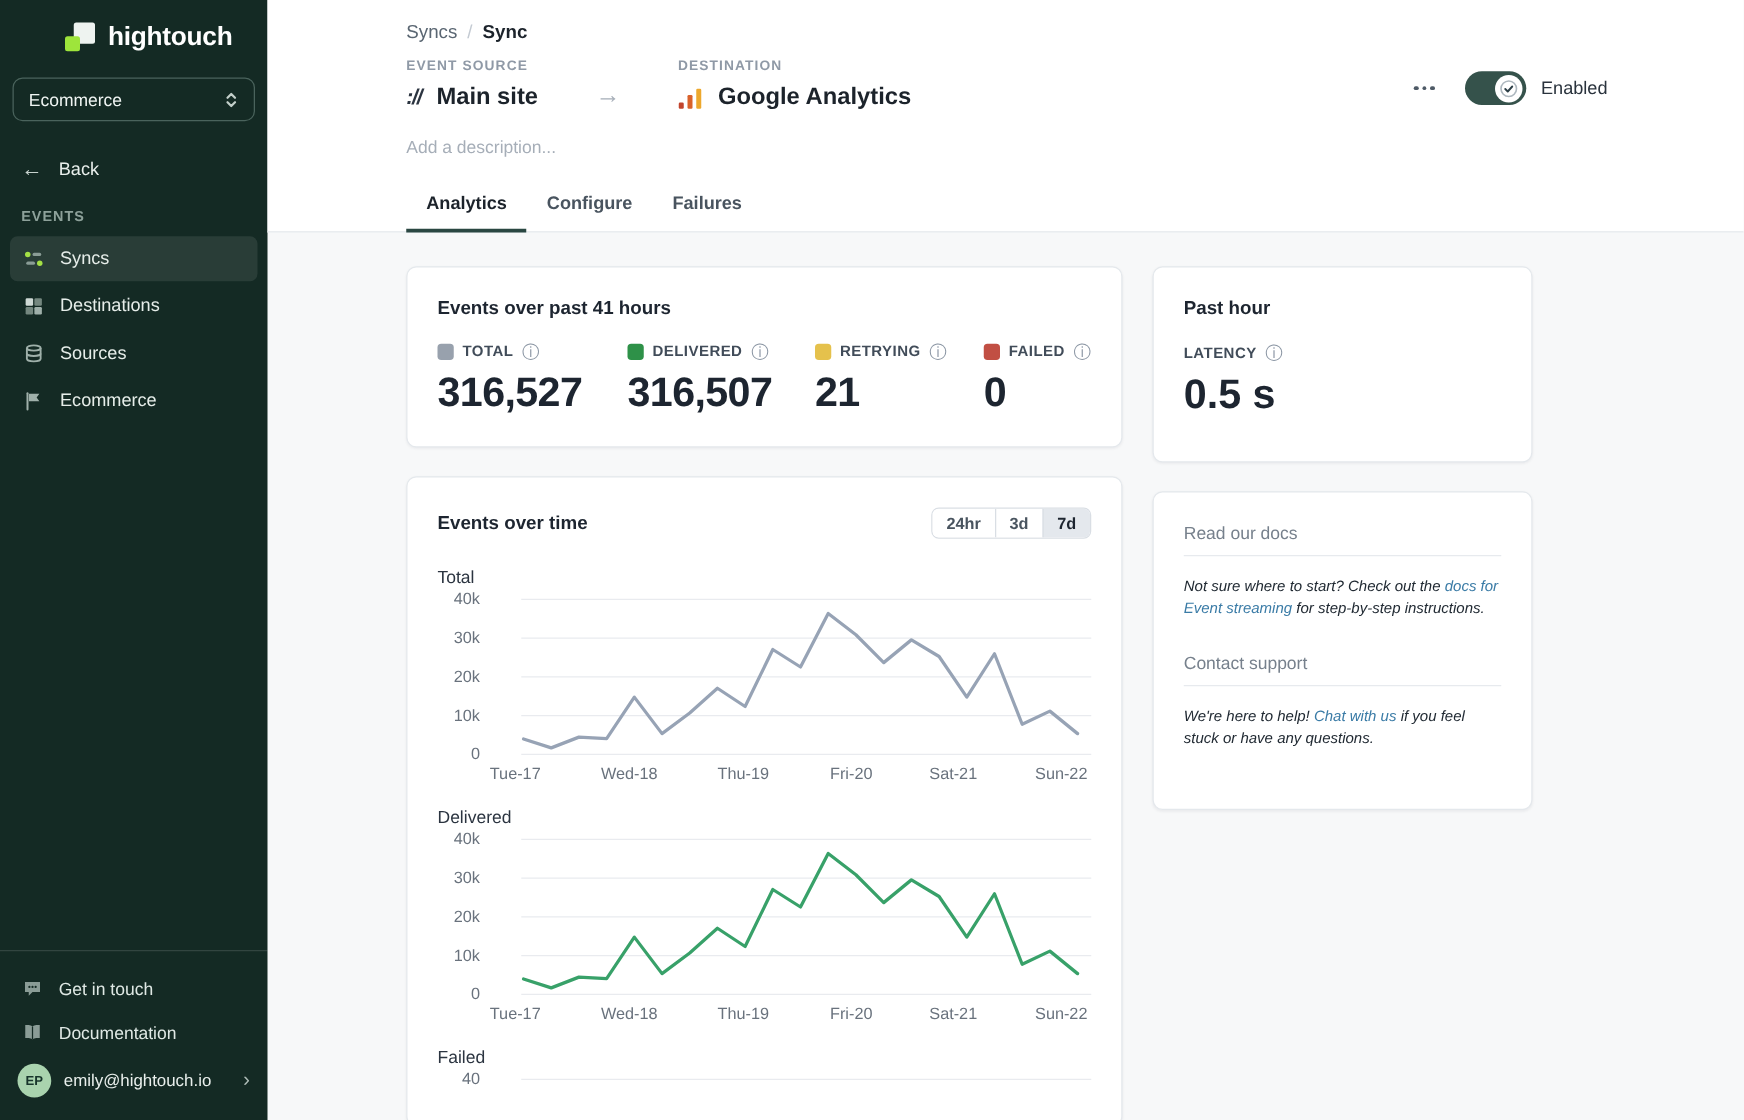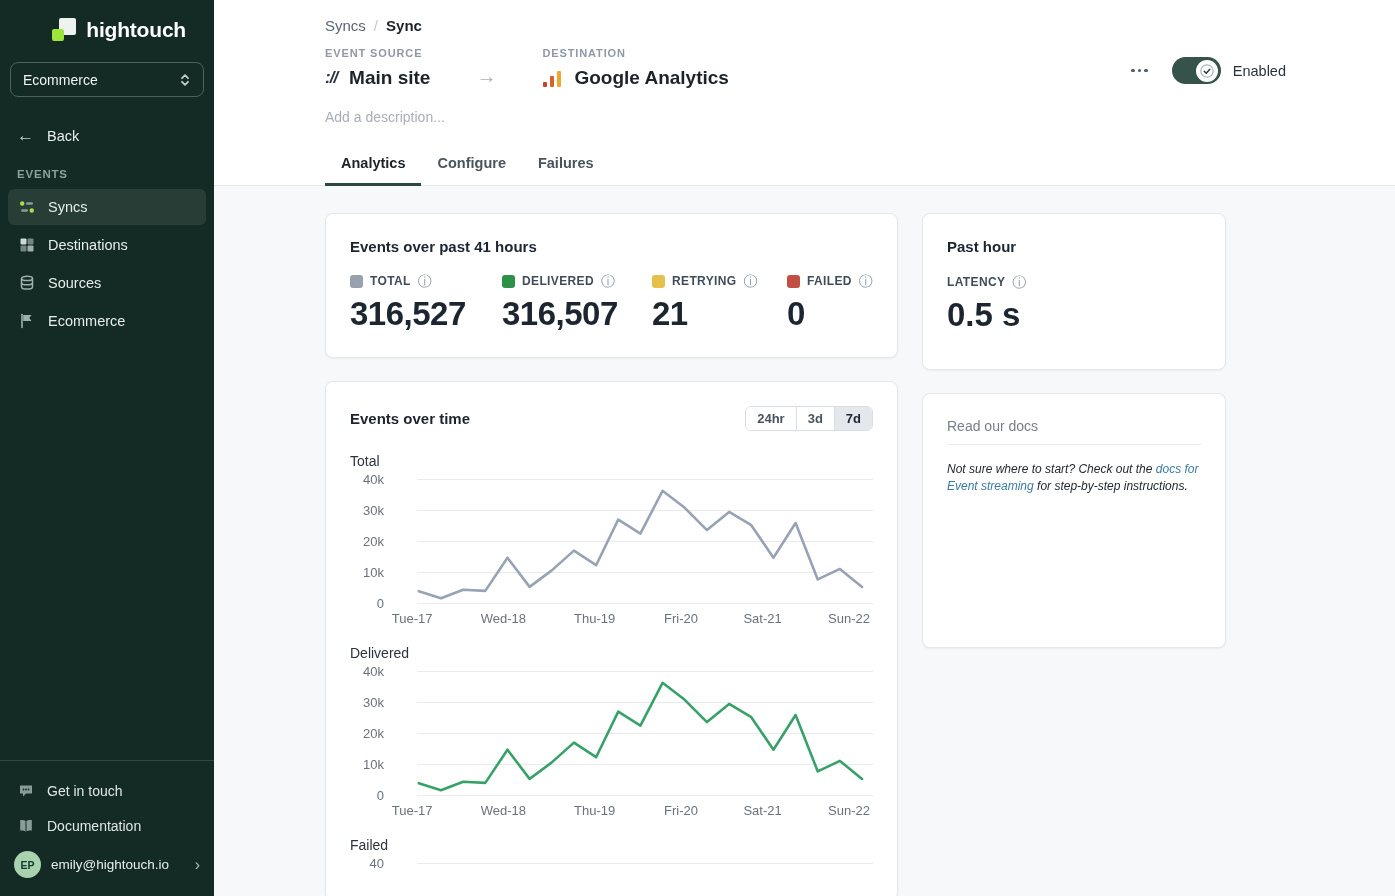--- a/index.html
+++ b/index.html
@@ -451,16 +451,20 @@
           <span class="info-icon">ⓘ</span>
         </div>
         <div class="metric-value">0.5 s</div>
       </section>
 
       <section class="card docs-card" id="docs-card">
           <div class="docs-section">
             <div class="docs-heading">Read our docs</div>
             <div class="docs-text"><span>Not sure where to start? Check out the </span><span class="docs-link">docs for Event streaming</span><span> for step-by-step instructions.</span></div>
           </div>
+          <div class="docs-section">
+            <div class="docs-heading">Contact support</div>
+            <div class="docs-text"><span>We're here to help! </span><span class="docs-link">Chat with us</span><span> if you feel stuck or have any questions.</span></div>
+          </div>
         </section>
     </div>
   </div>
 </div>
 
 </body></html>

